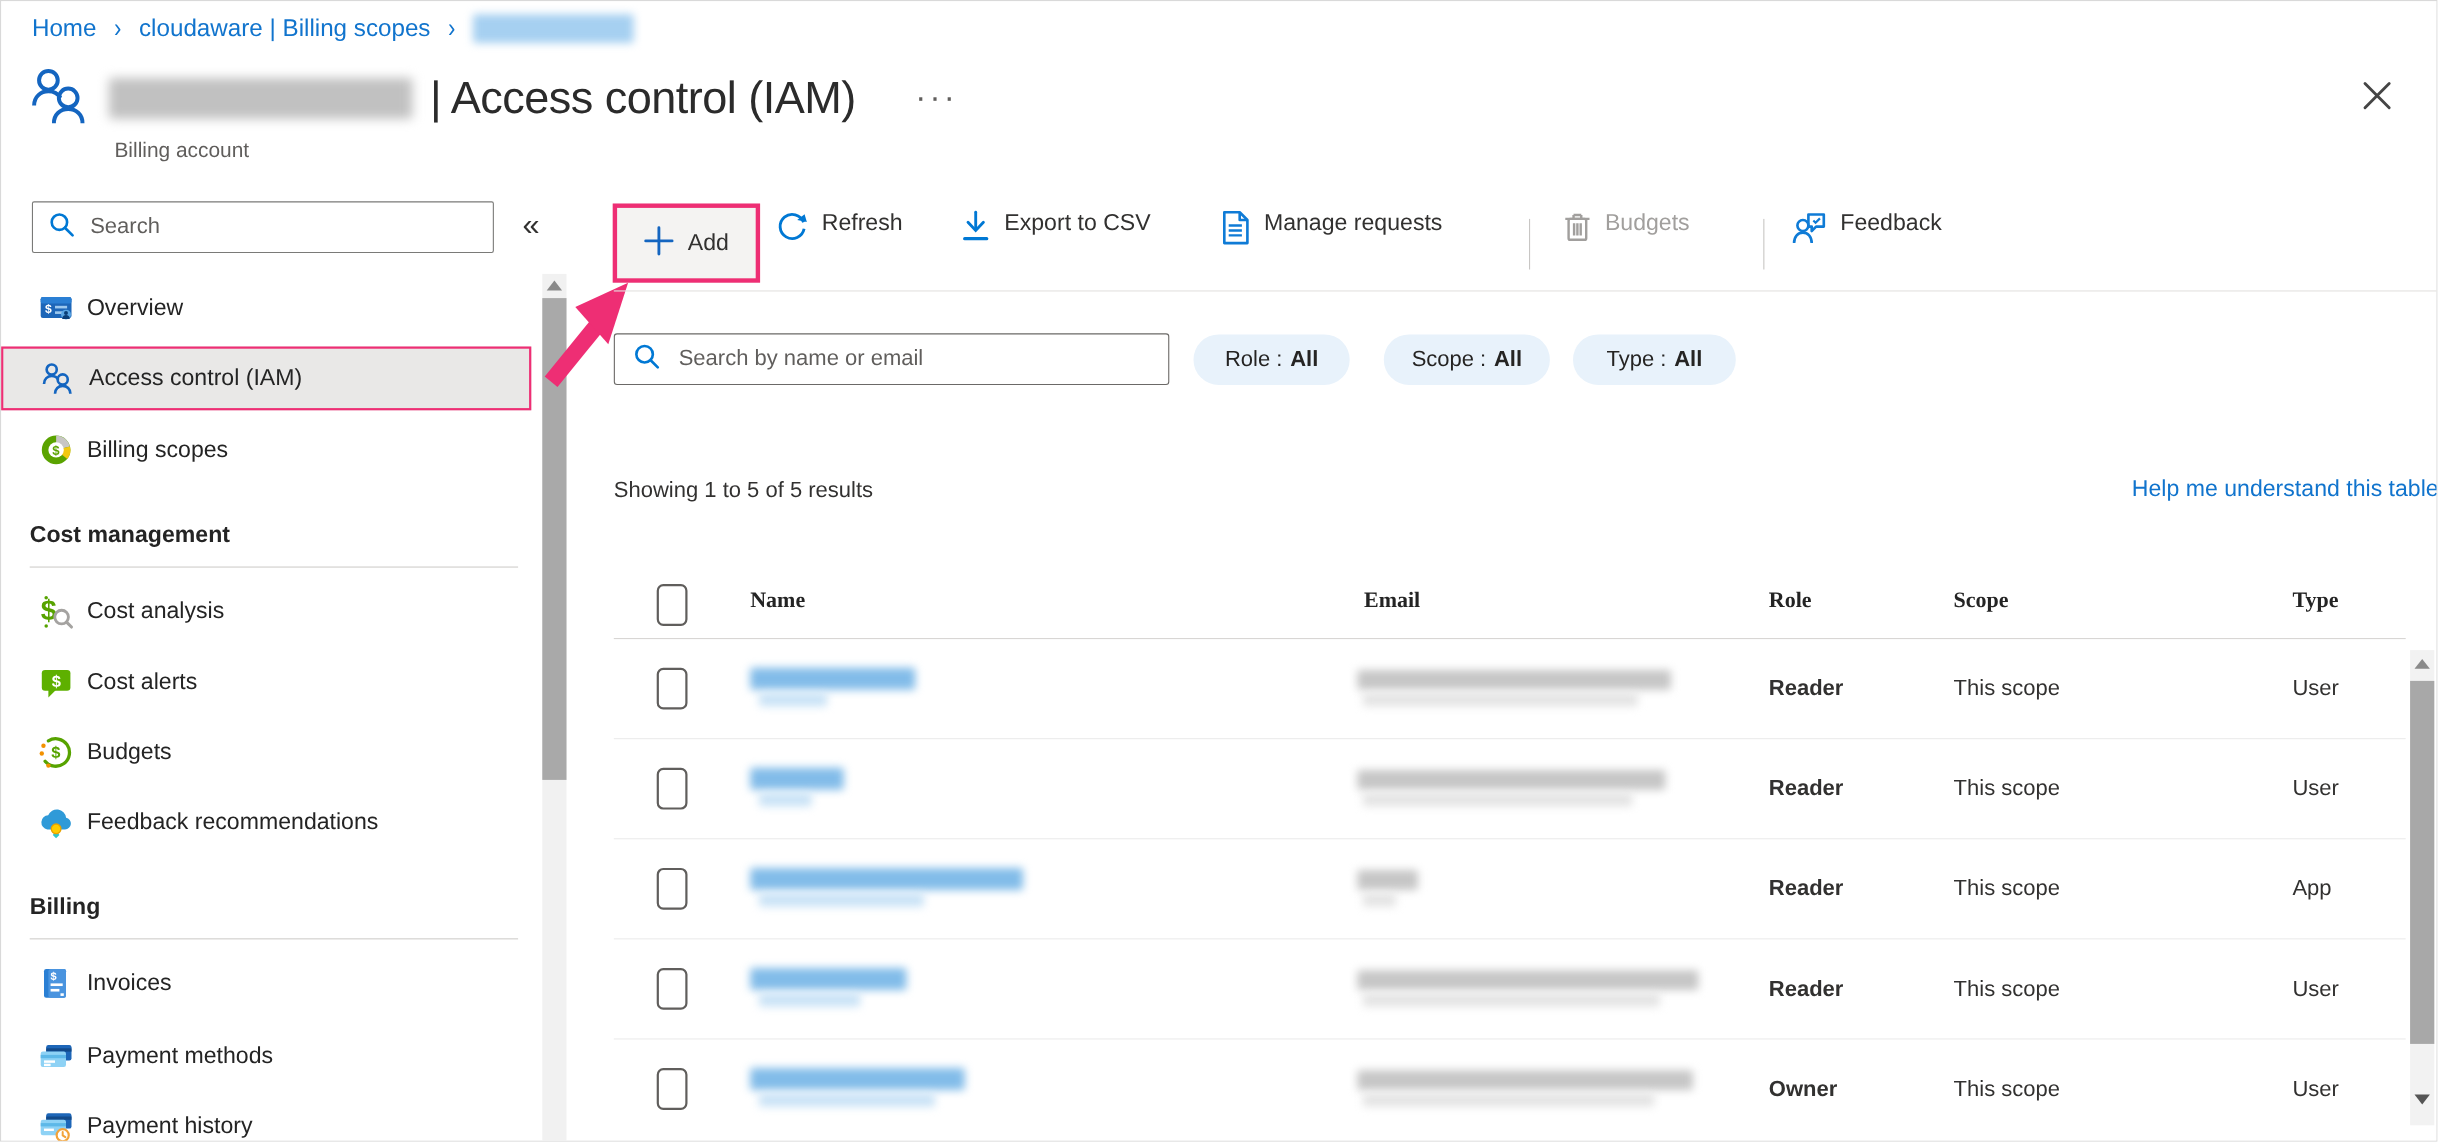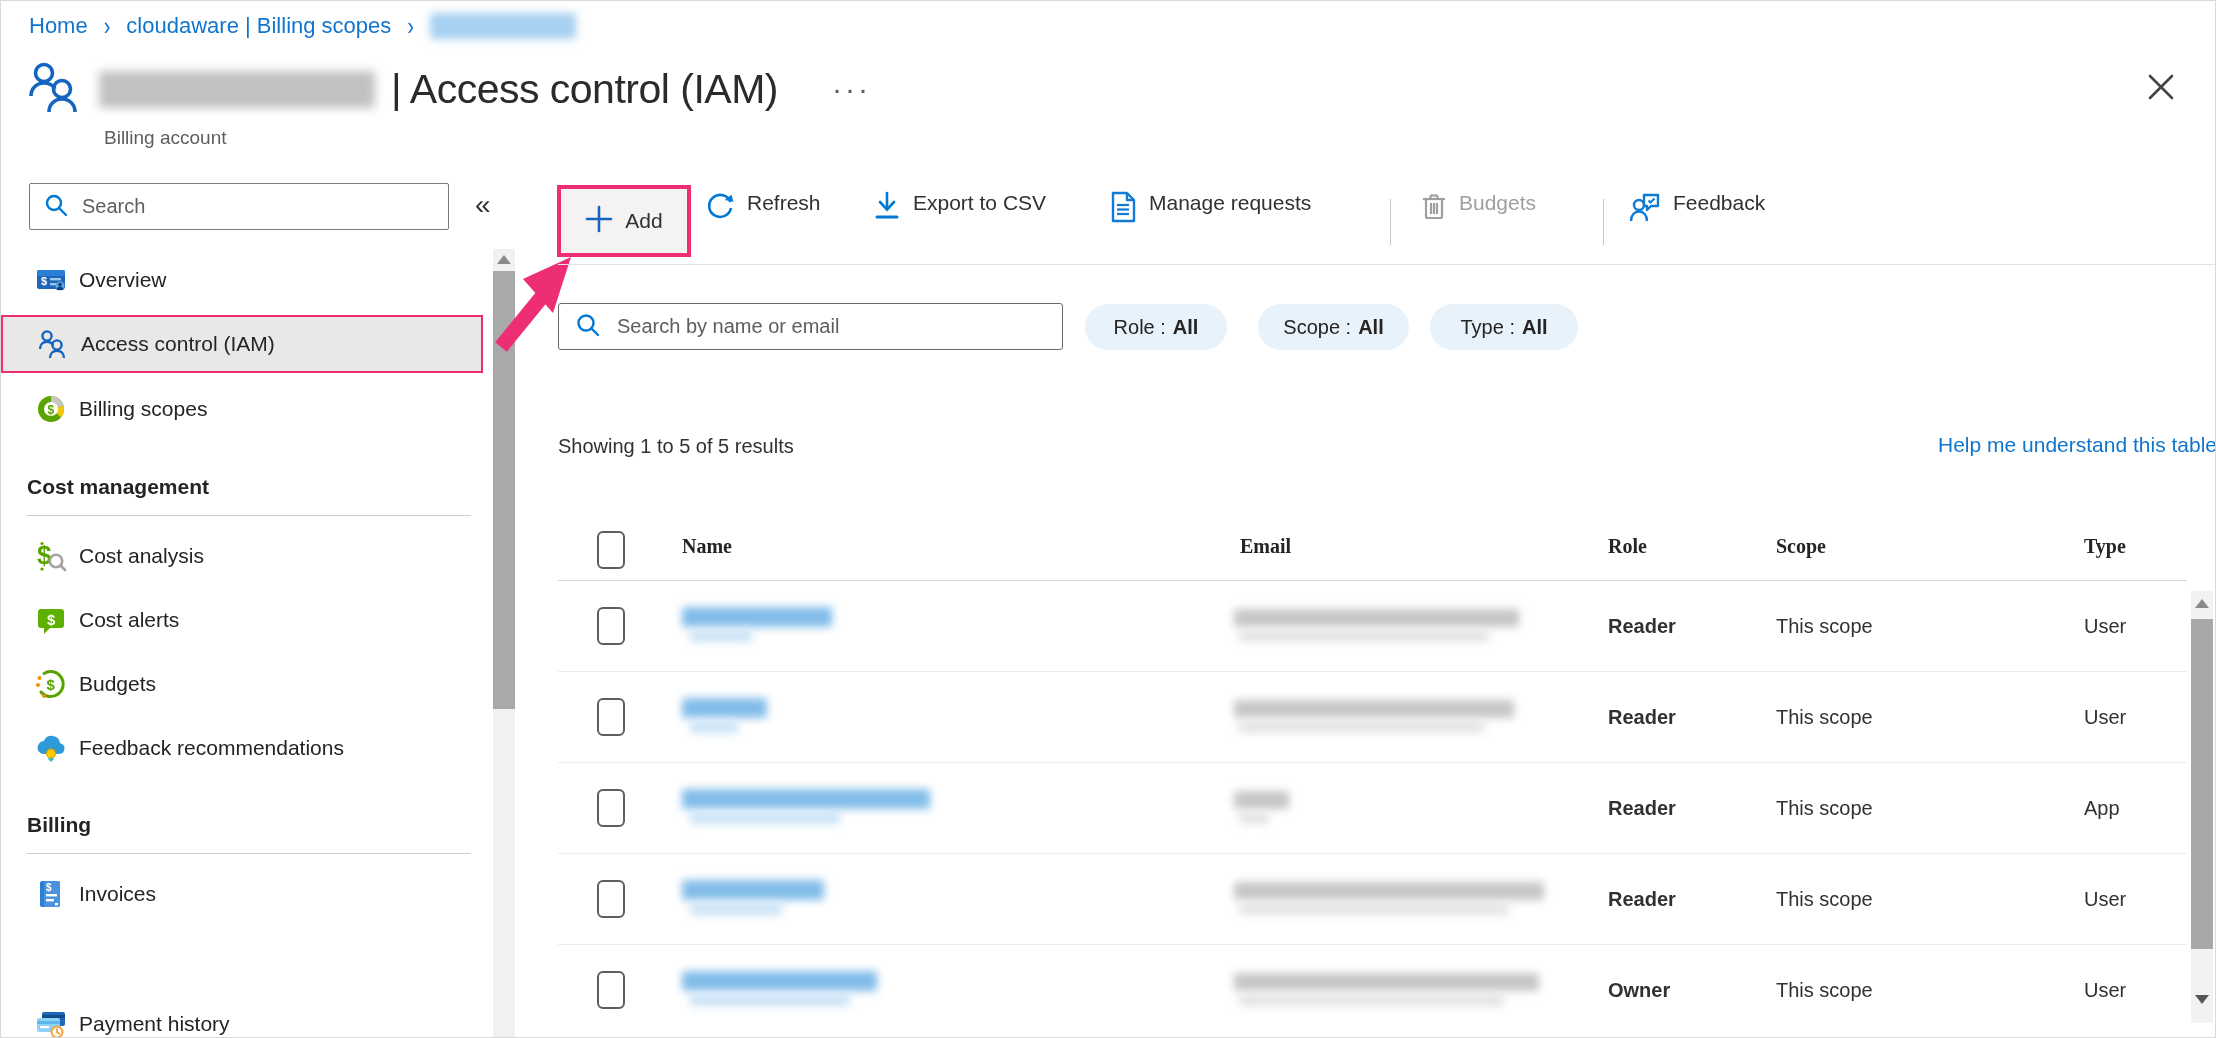--- a/index.html
+++ b/index.html
@@ -265,20 +265,33 @@
         <rect x="9" y="3" width="16" height="26" rx="2" fill="#4a94df"></rect>
         <text x="11" y="13" font-size="10" font-weight="bold" fill="#ffffff" font-family="Liberation Sans, sans-serif">$</text>
         <rect x="11" y="16" width="11" height="2.4" fill="#ffffff"></rect>
         <rect x="11" y="21" width="8" height="2.4" fill="#ffffff"></rect>
         <rect x="20" y="25" width="3" height="2.4" fill="#ffffff"></rect>
       </svg>
     </span>
     <span class="lb">Invoices</span>
   </div>
 
+  <div class="abs side-item" style="top:930px;">
+    <span class="ic">
+      <svg width="32" height="32" viewBox="0 0 32 32">
+        <rect x="7" y="6" width="23" height="14" rx="2" fill="#1d66b8"></rect>
+        <rect x="7" y="9" width="23" height="3" fill="#124a8a"></rect>
+        <rect x="2" y="12" width="23" height="14" rx="2" fill="#8ed2f5"></rect>
+        <rect x="2" y="15" width="23" height="3" fill="#5db8e8"></rect>
+        <rect x="5" y="20" width="10" height="2.2" fill="#ffffff"></rect>
+        <rect x="5" y="23" width="6" height="2.2" fill="#ffffff"></rect>
+      </svg>
+    </span>
+    <span class="lb">Payment methods</span>
+  </div>
 
   <div class="abs side-item" style="top:994px;">
     <span class="ic">
       <svg width="32" height="32" viewBox="0 0 32 32">
         <rect x="7" y="4" width="23" height="14" rx="2" fill="#1d66b8"></rect>
         <rect x="7" y="7" width="23" height="3" fill="#124a8a"></rect>
         <rect x="2" y="10" width="23" height="14" rx="2" fill="#8ed2f5"></rect>
         <rect x="2" y="13" width="23" height="3" fill="#5db8e8"></rect>
         <rect x="5" y="18" width="9" height="2.2" fill="#ffffff"></rect>
         <circle cx="22" cy="24" r="5.5" fill="#ffffff" stroke="#f2a33a" stroke-width="2"></circle>

